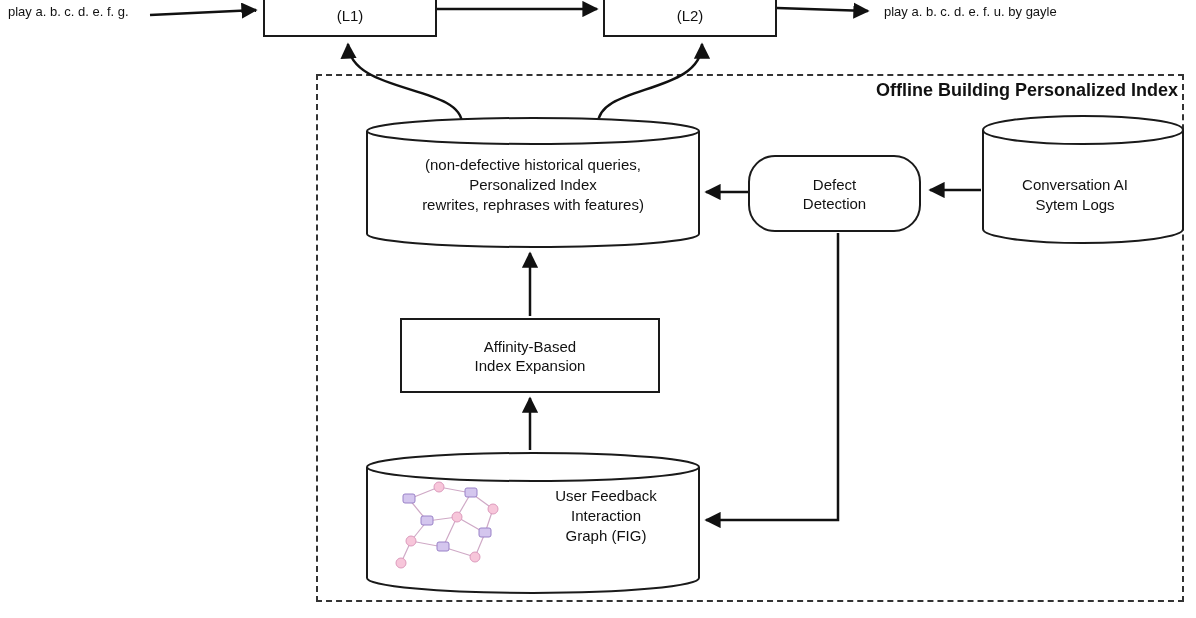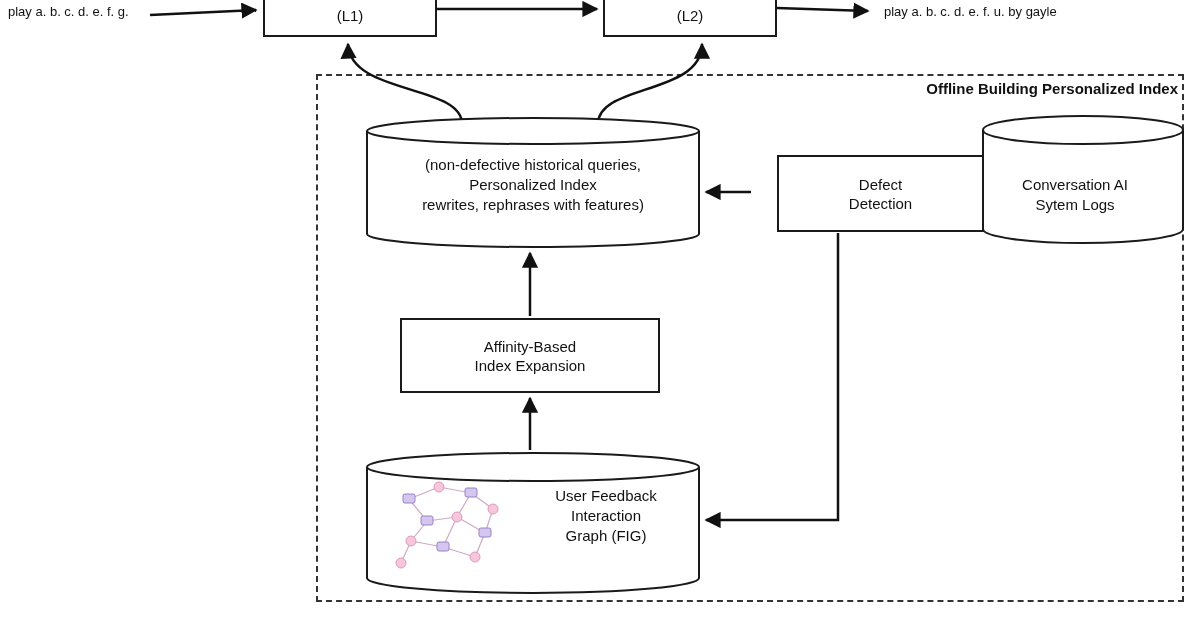--- a/index.html
+++ b/index.html
@@ -10,29 +10,29 @@
   }
   .overlay{position:absolute;left:0;top:0;z-index:1;}
   .freetext{position:absolute;z-index:2;font-size:13px;white-space:nowrap;}
   .box{
     position:absolute;z-index:2;background:#fff;border:2px solid #1a1a1a;
     display:flex;align-items:center;justify-content:center;text-align:center;
     font-size:15px;line-height:19px;
   }
   .box-l1{left:263px;top:-20px;width:174px;height:57px;padding-top:14px;}
   .box-l2{left:603px;top:-20px;width:174px;height:57px;padding-top:14px;}
-  .box-defect{left:777px;top:155px;width:207px;height:77px;flex-direction:column;}
+  .box-defect{left:748px;top:155px;width:173px;height:77px;flex-direction:column;border-radius:27px;}
   .box-affinity{left:400px;top:318px;width:260px;height:75px;flex-direction:column;}
   .dashed-region{
     position:absolute;z-index:0;left:316px;top:74px;width:868px;height:528px;
     border:2px dashed #333;background:#fff;
   }
   .region-title{
     position:absolute;z-index:2;right:18px;top:80px;
-    font-size:15px;font-weight:bold;white-space:nowrap;
+    font-size:18px;font-weight:bold;white-space:nowrap;
   }
   .cyl{position:absolute;z-index:2;}
   .cyl svg{display:block;}
   .cyl-pi{left:366px;top:117px;width:334px;height:131px;}
   .cyl-conv{left:982px;top:115px;width:186px;height:130px;}
   .cyl-fig{left:366px;top:452px;width:334px;height:143px;}
   .cyl-text{
     position:absolute;left:0;top:0;width:100%;text-align:center;
     font-size:15px;line-height:20px;
   }

